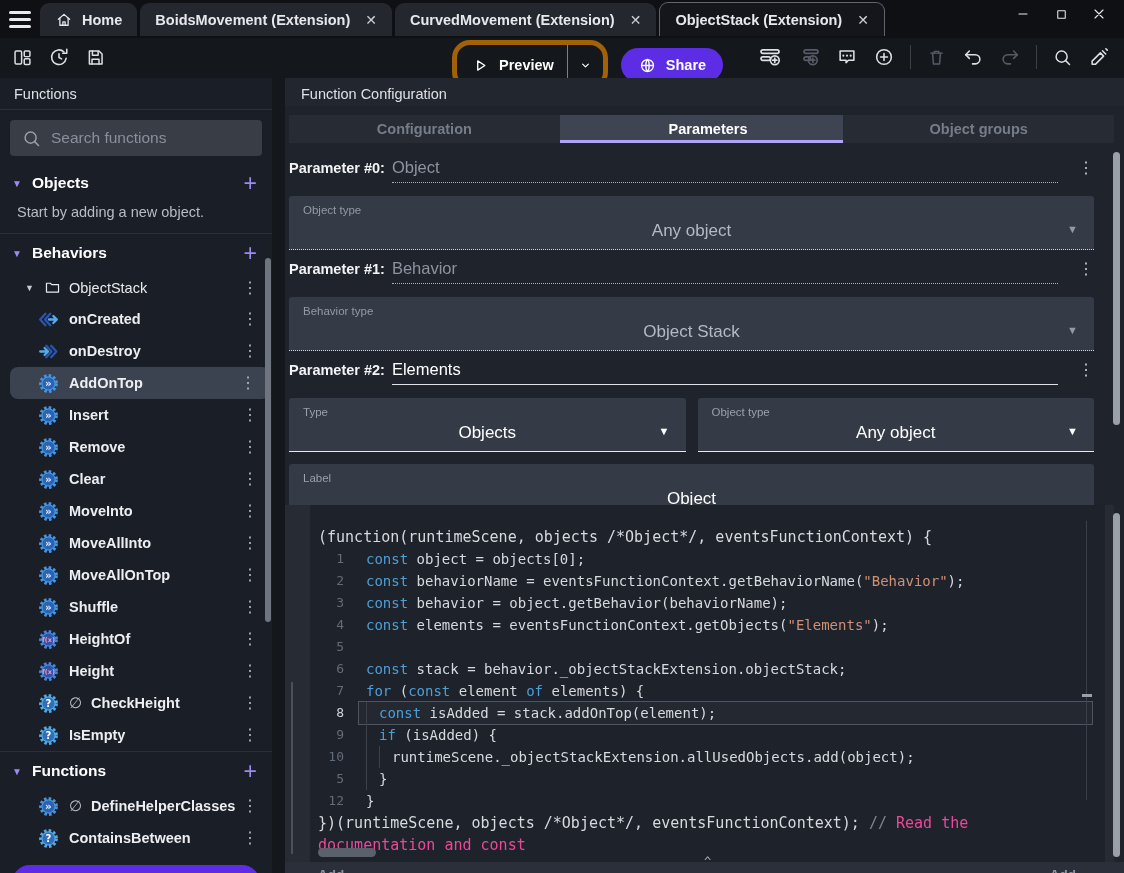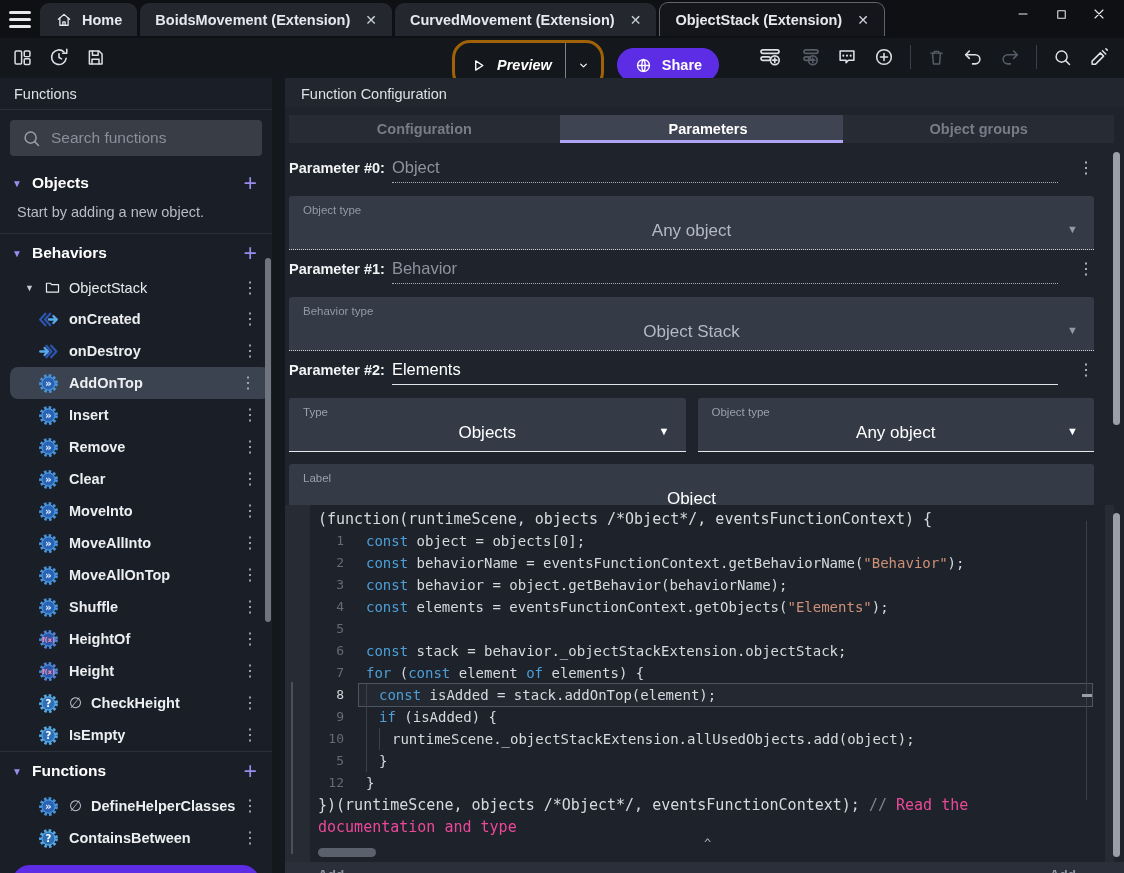--- a/index.html
+++ b/index.html
@@ -18,21 +18,21 @@
   .tab .close { color:#ccd0d7; font-size:14px; font-weight:normal; margin-left:6px; }
   .wincontrols { display:flex; align-items:center; gap:8px; margin:0 10px 10px 0; }
   .winbtn { width:30px; height:22px; display:flex; align-items:center; justify-content:center; color:#e8eaed; cursor:pointer; }
 
   
   .toolbar { height:38px; background:#14171c; display:flex; align-items:center; position:relative; }
   .tb-left { display:flex; align-items:center; gap:15px; margin-left:12px; }
   .tbicon { color:#dde0e5; cursor:pointer; }
   .tbicon.disabled { color:#565c66; }
   .center-actions { position:absolute; left:452px; top:2px; display:flex; align-items:center; gap:13px; }
-  .preview-btn { display:flex; align-items:stretch; height:50px; border:3px solid #a16207; border-radius:18px; color:#fff; overflow:hidden; cursor:pointer;font-style:italic; }
+  .preview-btn { display:flex; align-items:stretch; height:50px; border:5px solid #a16207; border-radius:18px; color:#fff; overflow:hidden; cursor:pointer; }
   .preview-main { display:flex; align-items:center; gap:9px; padding:0 13px 0 14px; }
   .preview-label { font-weight:bold; font-size:14.5px; }
   .preview-sep { width:1px; background:#7b8089; }
   .preview-caret { display:flex; align-items:center; padding:0 9px; }
   .share-btn { display:flex; align-items:center; gap:9px; height:34px; padding:0 17px; border-radius:18px; background:var(--accent,#5d2de6); color:#fff; font-weight:bold; font-size:14.5px; cursor:pointer; }
   .tb-right { display:flex; align-items:center; gap:15px; margin-left:auto; margin-right:14px; }
   .tb-div { width:1px; height:24px; background:#3a3f48; }
 
   
   .sidebar { position:absolute; left:0; top:78px; width:272px; bottom:0; background:#1a1e26; overflow:hidden; }
@@ -82,21 +82,21 @@
   .farrow { position:absolute; right:16px; bottom:14px; font-size:11px; }
   .field.dim { border-bottom:1px dotted #cdd1d7; }
   .field.dim .flabel { color:#939aa6; } .field.dim .fvalue { color:#b4bac4; } .field.dim .farrow { color:#939aa6; }
   .field.bright { border-bottom:1px solid #e4e7eb; }
   .field.bright .flabel { color:#9aa1ad; } .field.bright .fvalue { color:#fff; } .field.bright .farrow { color:#fff; }
 
   
   .codewrap { position:absolute; left:0; right:10px; top:427px; bottom:11px; background:#262b34; padding-left:25px; }
   .codewrap::before { content:""; position:absolute; left:6px; top:177px; bottom:8px; width:2px; background:#4a515c; }
   .hthumb { position:absolute; left:33px; bottom:5px; width:58px; height:9px; background:#5a616c; border-radius:5px; }
-  .editor { position:relative; height:100%; background:#1e232b; margin-right:9px; font-family:"DejaVu Sans Mono",monospace; font-size:14px; line-height:22px; color:#d6d9de; padding-top:3px; overflow:hidden; cursor:text; }
+  .editor { position:relative; height:100%; background:#1e232b; margin-right:9px; font-family:"DejaVu Sans Mono",monospace; font-size:14px; line-height:22px; color:#d6d9de; padding-top:21px; overflow:hidden; cursor:text; }
   .editor .ruler { position:absolute; top:16px; bottom:62px; right:18px; width:1px; background:#3a404a; }
   .editor .rtick { position:absolute; right:13px; top:189px; width:10px; height:3px; background:#9aa0a8; }
   .cl { display:flex; height:22px; white-space:pre; }
   .cl.wrapline { padding-left:8px; font-size:15px; }
   .ln { width:56px; text-align:right; padding-right:22px; color:#626b78; flex:none; font-size:13px; }
   .ln.actnum { color:#d2d6db; }
   .cbody { flex:1; display:flex; align-items:stretch; }
   .cbody.act { border:1px solid #4d5563; background:#232831; margin:-1px 12px -1px -8px; padding-left:7px; }
   .ind { width:13px; border-left:1px solid #3a414d; flex:none; }
   .k { color:#4d9fd8; } .s { color:#ce9178; } .c { color:#7e8692; }
@@ -588,21 +588,21 @@
         <div class="cl"><span class="ln">4</span><span class="cbody"><span class="k">const</span><span> elements = eventsFunctionContext.getObjects(</span><span class="s">"Elements"</span><span>);</span></span></div>
         <div class="cl"><span class="ln">5</span><span class="cbody"></span></div>
         <div class="cl"><span class="ln">6</span><span class="cbody"><span class="k">const</span><span> stack = behavior._objectStackExtension.objectStack;</span></span></div>
         <div class="cl"><span class="ln">7</span><span class="cbody"><span class="k">for</span><span> (</span><span class="k">const</span><span> element </span><span class="k">of</span><span> elements) {</span></span></div>
         <div class="cl"><span class="ln actnum">8</span><span class="cbody act"><span class="ind"></span><span class="k">const</span><span> isAdded = stack.addOnTop(element);</span></span></div>
         <div class="cl"><span class="ln">9</span><span class="cbody"><span class="ind"></span><span class="k">if</span><span> (isAdded) {</span></span></div>
         <div class="cl"><span class="ln">10</span><span class="cbody"><span class="ind"></span><span class="ind"></span><span>runtimeScene._objectStackExtension.allUsedObjects.add(object);</span></span></div>
         <div class="cl"><span class="ln">5</span><span class="cbody"><span class="ind"></span><span>}</span></span></div>
         <div class="cl"><span class="ln">12</span><span class="cbody"><span>}</span></span></div>
         <div class="cl wrapline"><span>})(runtimeScene, objects /*Object*/, eventsFunctionContext); </span><span class="c">// </span><span class="lnk">Read the</span></div>
-        <div class="cl wrapline"><span class="lnk">documentation and type</span></div>
+        <div class="cl wrapline"><span class="lnk">documentation and const</span></div>
         <div class="caret-row">^</div>
         <div class="ruler"></div>
         <div class="rtick"></div>
       </div>
     <div class="hthumb"></div>
   </div>
   <div class="bottomstrip">
     <span class="bs-left">Add</span>
     <span class="bs-right">Add</span>
   </div>

